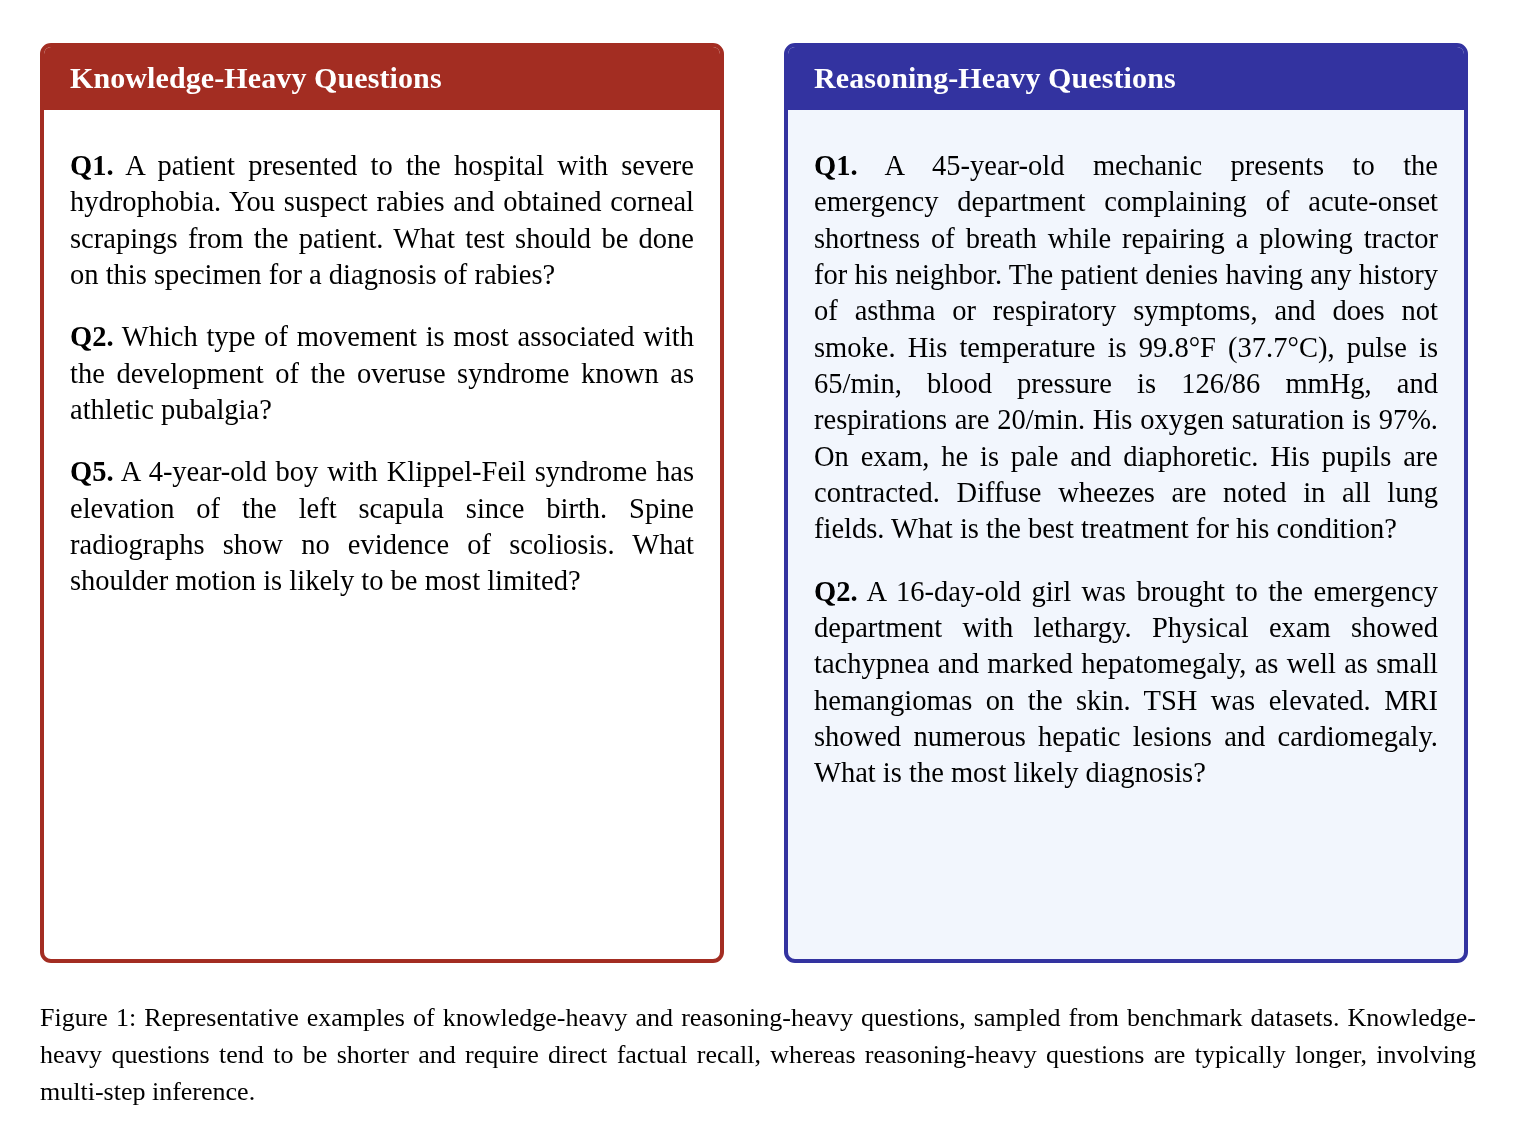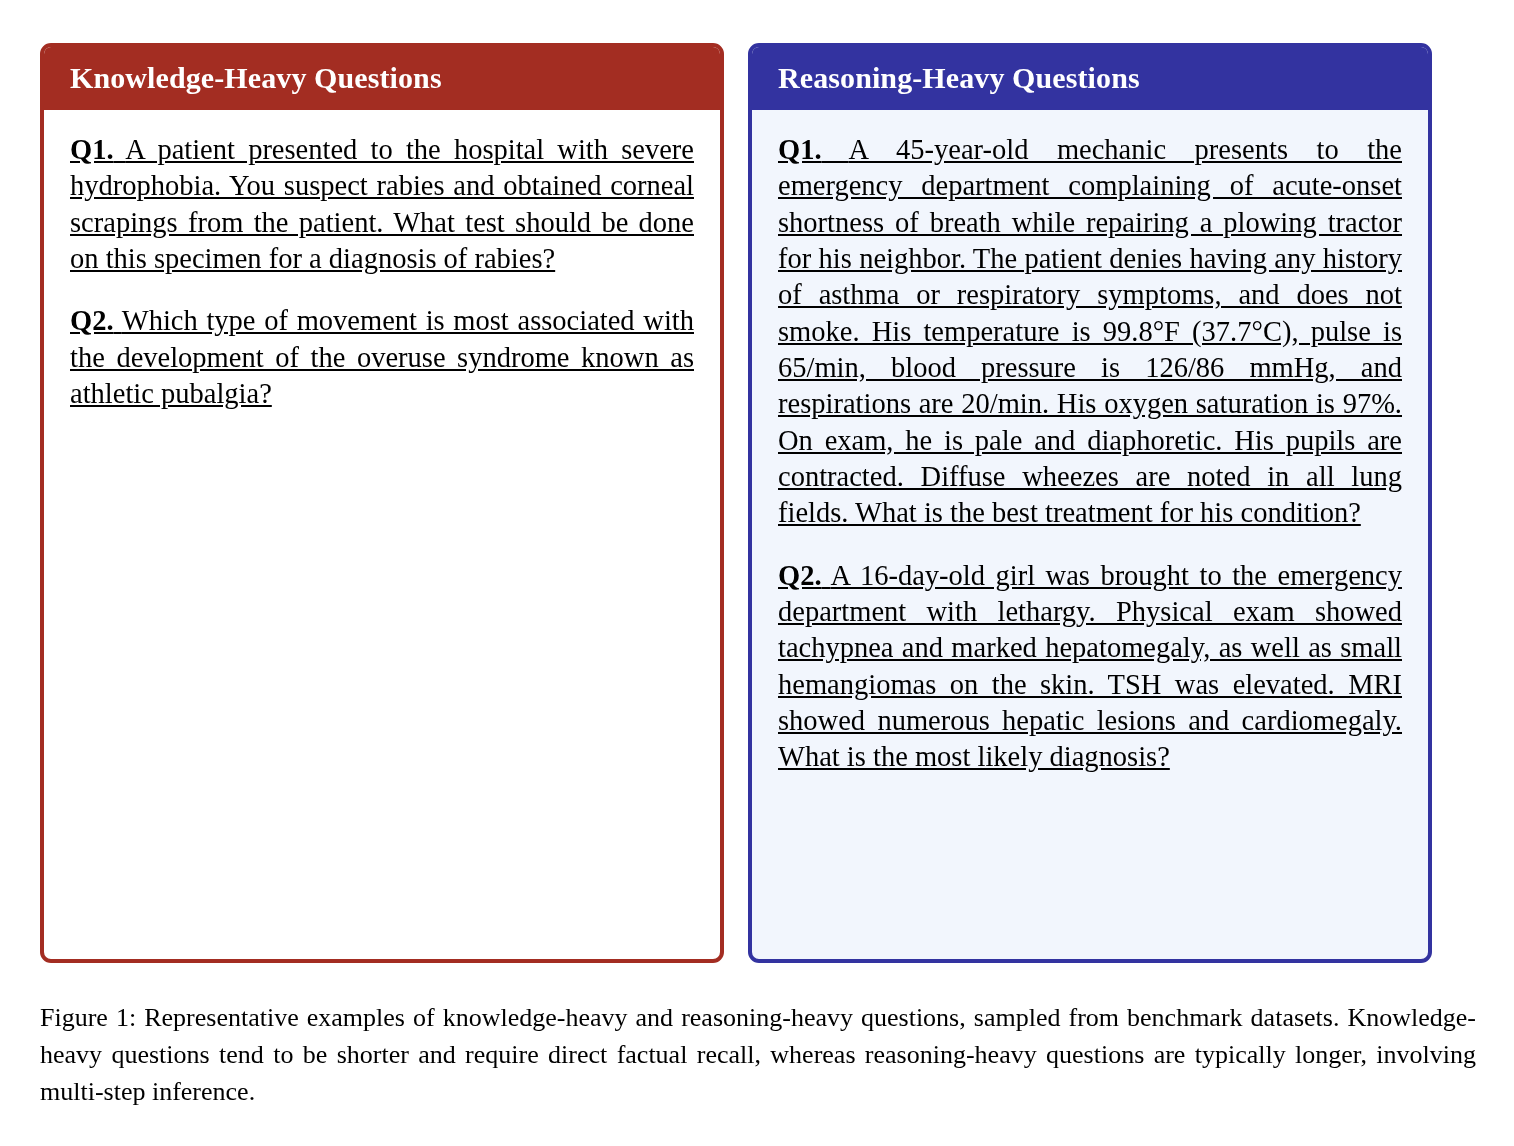--- a/index.html
+++ b/index.html
@@ -18,21 +18,21 @@
   .figure-wrap {
     position: relative;
     width: 1514px;
     height: 1146px;
     box-sizing: border-box;
     padding: 43px 40px 0 40px;
   }
 
   .panels {
     display: flex;
-    gap: 24px;
+    gap: 60px;
     align-items: flex-end;
   }
 
   .panel {
     width: 684px;
     box-sizing: border-box;
     border-style: solid;
     border-width: 4px;
     border-radius: 11px;
     overflow: hidden;
@@ -63,23 +63,22 @@
 
   .panel-body {
     padding: 22px 26px 26px 26px;
   }
 
   .qitem {
     font-size: 28.5px;
     line-height: 1.275;
     text-align: justify;
     text-justify: inter-word;
-    margin: 0 0 26px 0;
+    margin: 16px 0 26px 0;
     hyphens: manual;
-    text-decoration: underline;
   }
   .qitem:last-child { margin-bottom: 0; }
 
   .qlabel {
     font-weight: bold;
   }
 
   .caption {
     position: absolute;
     left: 40px;
@@ -107,20 +106,24 @@
           <span>A patient presented to the hospital with severe hydrophobia. You suspect rabies and obtained corneal scrapings from the patient. What test should be done on this specimen for a diagnosis of rabies?</span>
         </p>
 
         <p class="qitem">
           <span class="qlabel">Q2.</span>
           <span>Which type of movement is most associated with the development of the overuse syndrome known as athletic pubalgia?</span>
         </p>
 
 
 
+        <p class="qitem">
+          <span class="qlabel">Q5.</span>
+          <span>A 4-year-old boy with Klippel-Feil syndrome has elevation of the left scapula since birth. Spine radiographs show no evidence of scoliosis. What shoulder motion is likely to be most limited?</span>
+        </p>
 
       </div>
     </div>
 
     <div class="panel panel-reasoning">
       <div class="panel-header">Reasoning-Heavy Questions</div>
       <div class="panel-body">
 
         <p class="qitem">
           <span class="qlabel">Q1.</span>

